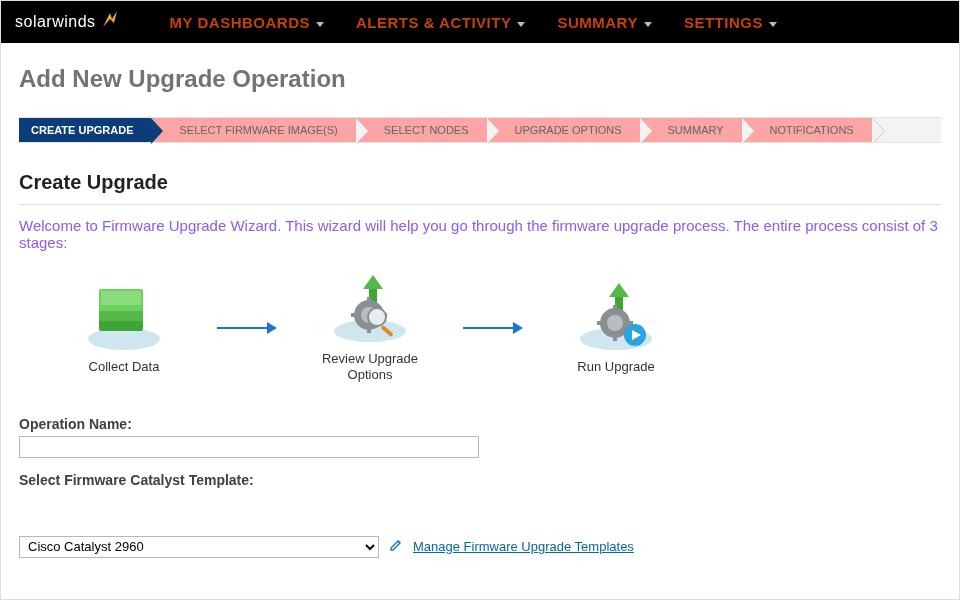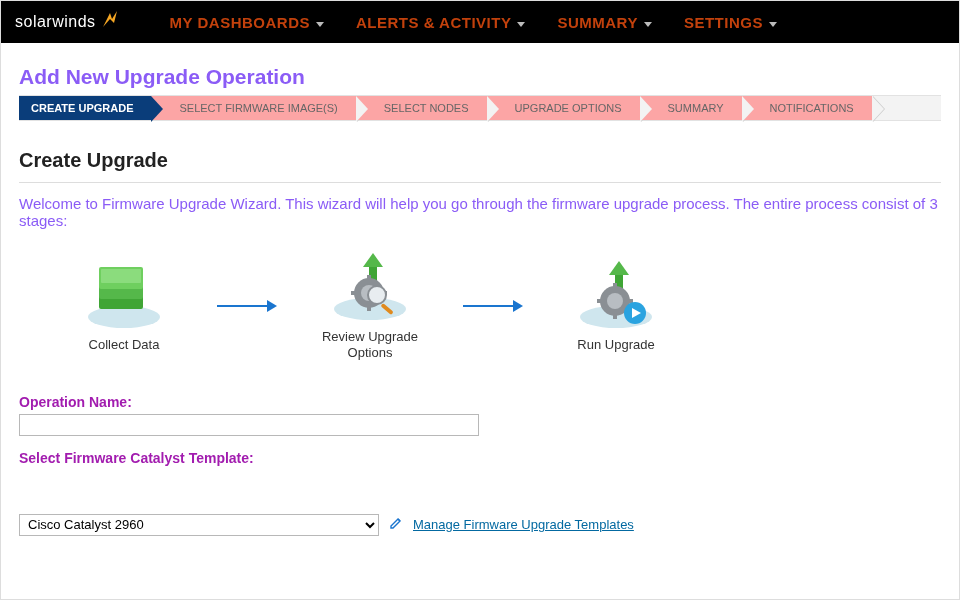--- a/index.html
+++ b/index.html
@@ -9,21 +9,21 @@
     
     .topnav { background: #000; height: 42px; display: flex; align-items: center; padding: 0 14px; gap: 28px; }
     .brand { display: flex; align-items: center; color: #fff; font-size: 16px; font-weight: 400; letter-spacing: 0.5px; }
     .brand-logo { margin-left: 4px; }
     .nav-items { display: flex; gap: 32px; margin-left: 20px; }
     .nav-item { color: #c2410c; font-size: 15px; font-weight: 600; letter-spacing: 0.5px; display: flex; align-items: center; gap: 6px; cursor: pointer; }
     .caret-icon { display: inline-block; }
 
     
     .page { padding: 22px 18px 0 18px; }
-    .page-title { font-size: 21px; font-weight: 700; color: #8b5cf6; margin-bottom: 6px; }
+    .page-title { font-size: 24px; font-weight: 700; color: #737373; margin-bottom: 24px; }
 
     
     .steps { display: flex; align-items: stretch; height: 26px; font-size: 11px; background: #f3f3f3; border-top: 1px solid #e2e2e2; border-bottom: 1px solid #e2e2e2; }
     .step { position: relative; display: flex; align-items: center; padding: 0 18px 0 20px; color: #666; background: #fca5a5; }
     .step.active { background: #0a3d7a; color: #fff; font-weight: 700; z-index: 2; padding-left: 12px; }
     .step.active .step-arrow-right { border-left-color: #0a3d7a; }
     .step .step-arrow-right {
       position: absolute; right: -12px; top: 0;
       width: 0; height: 0;
       border-top: 13px solid transparent;
@@ -48,21 +48,21 @@
 
     
     .stages { display: flex; align-items: center; gap: 28px; padding: 6px 40px 18px 40px; }
     .stage { display: flex; flex-direction: column; align-items: center; width: 130px; }
     .stage-icon { width: 90px; height: 70px; position: relative; }
     .stage-label { font-size: 13px; color: #333; margin-top: 6px; text-align: center; line-height: 1.25; }
     .stage-arrow { color: #1a75cf; }
 
     
     .form-group { margin-top: 14px; }
-    .form-label { font-size: 14px; font-weight: 700; color: #a21caf; display: block; margin-bottom: 4px; }
+    .form-label { font-size: 14px; font-weight: 700; color: #404040; display: block; margin-bottom: 4px; }
     .text-input { width: 460px; height: 22px; border: 1px solid #b8b8b8; padding: 2px 6px; font-size: 13px; background: #fff; }
     .select-row { display: flex; align-items: center; gap: 10px; margin-top: 48px; }
     .select-input { width: 360px; height: 22px; border: 1px solid #b8b8b8; font-size: 13px; padding: 1px 4px; background: #fff; }
     .link-with-icon { display: flex; align-items: center; gap: 4px; color: #0369a1; font-size: 13px; text-decoration: underline; cursor: pointer; }
 
     .svg-base { display: block; }
   </style>
 </head>
 <body>
 

